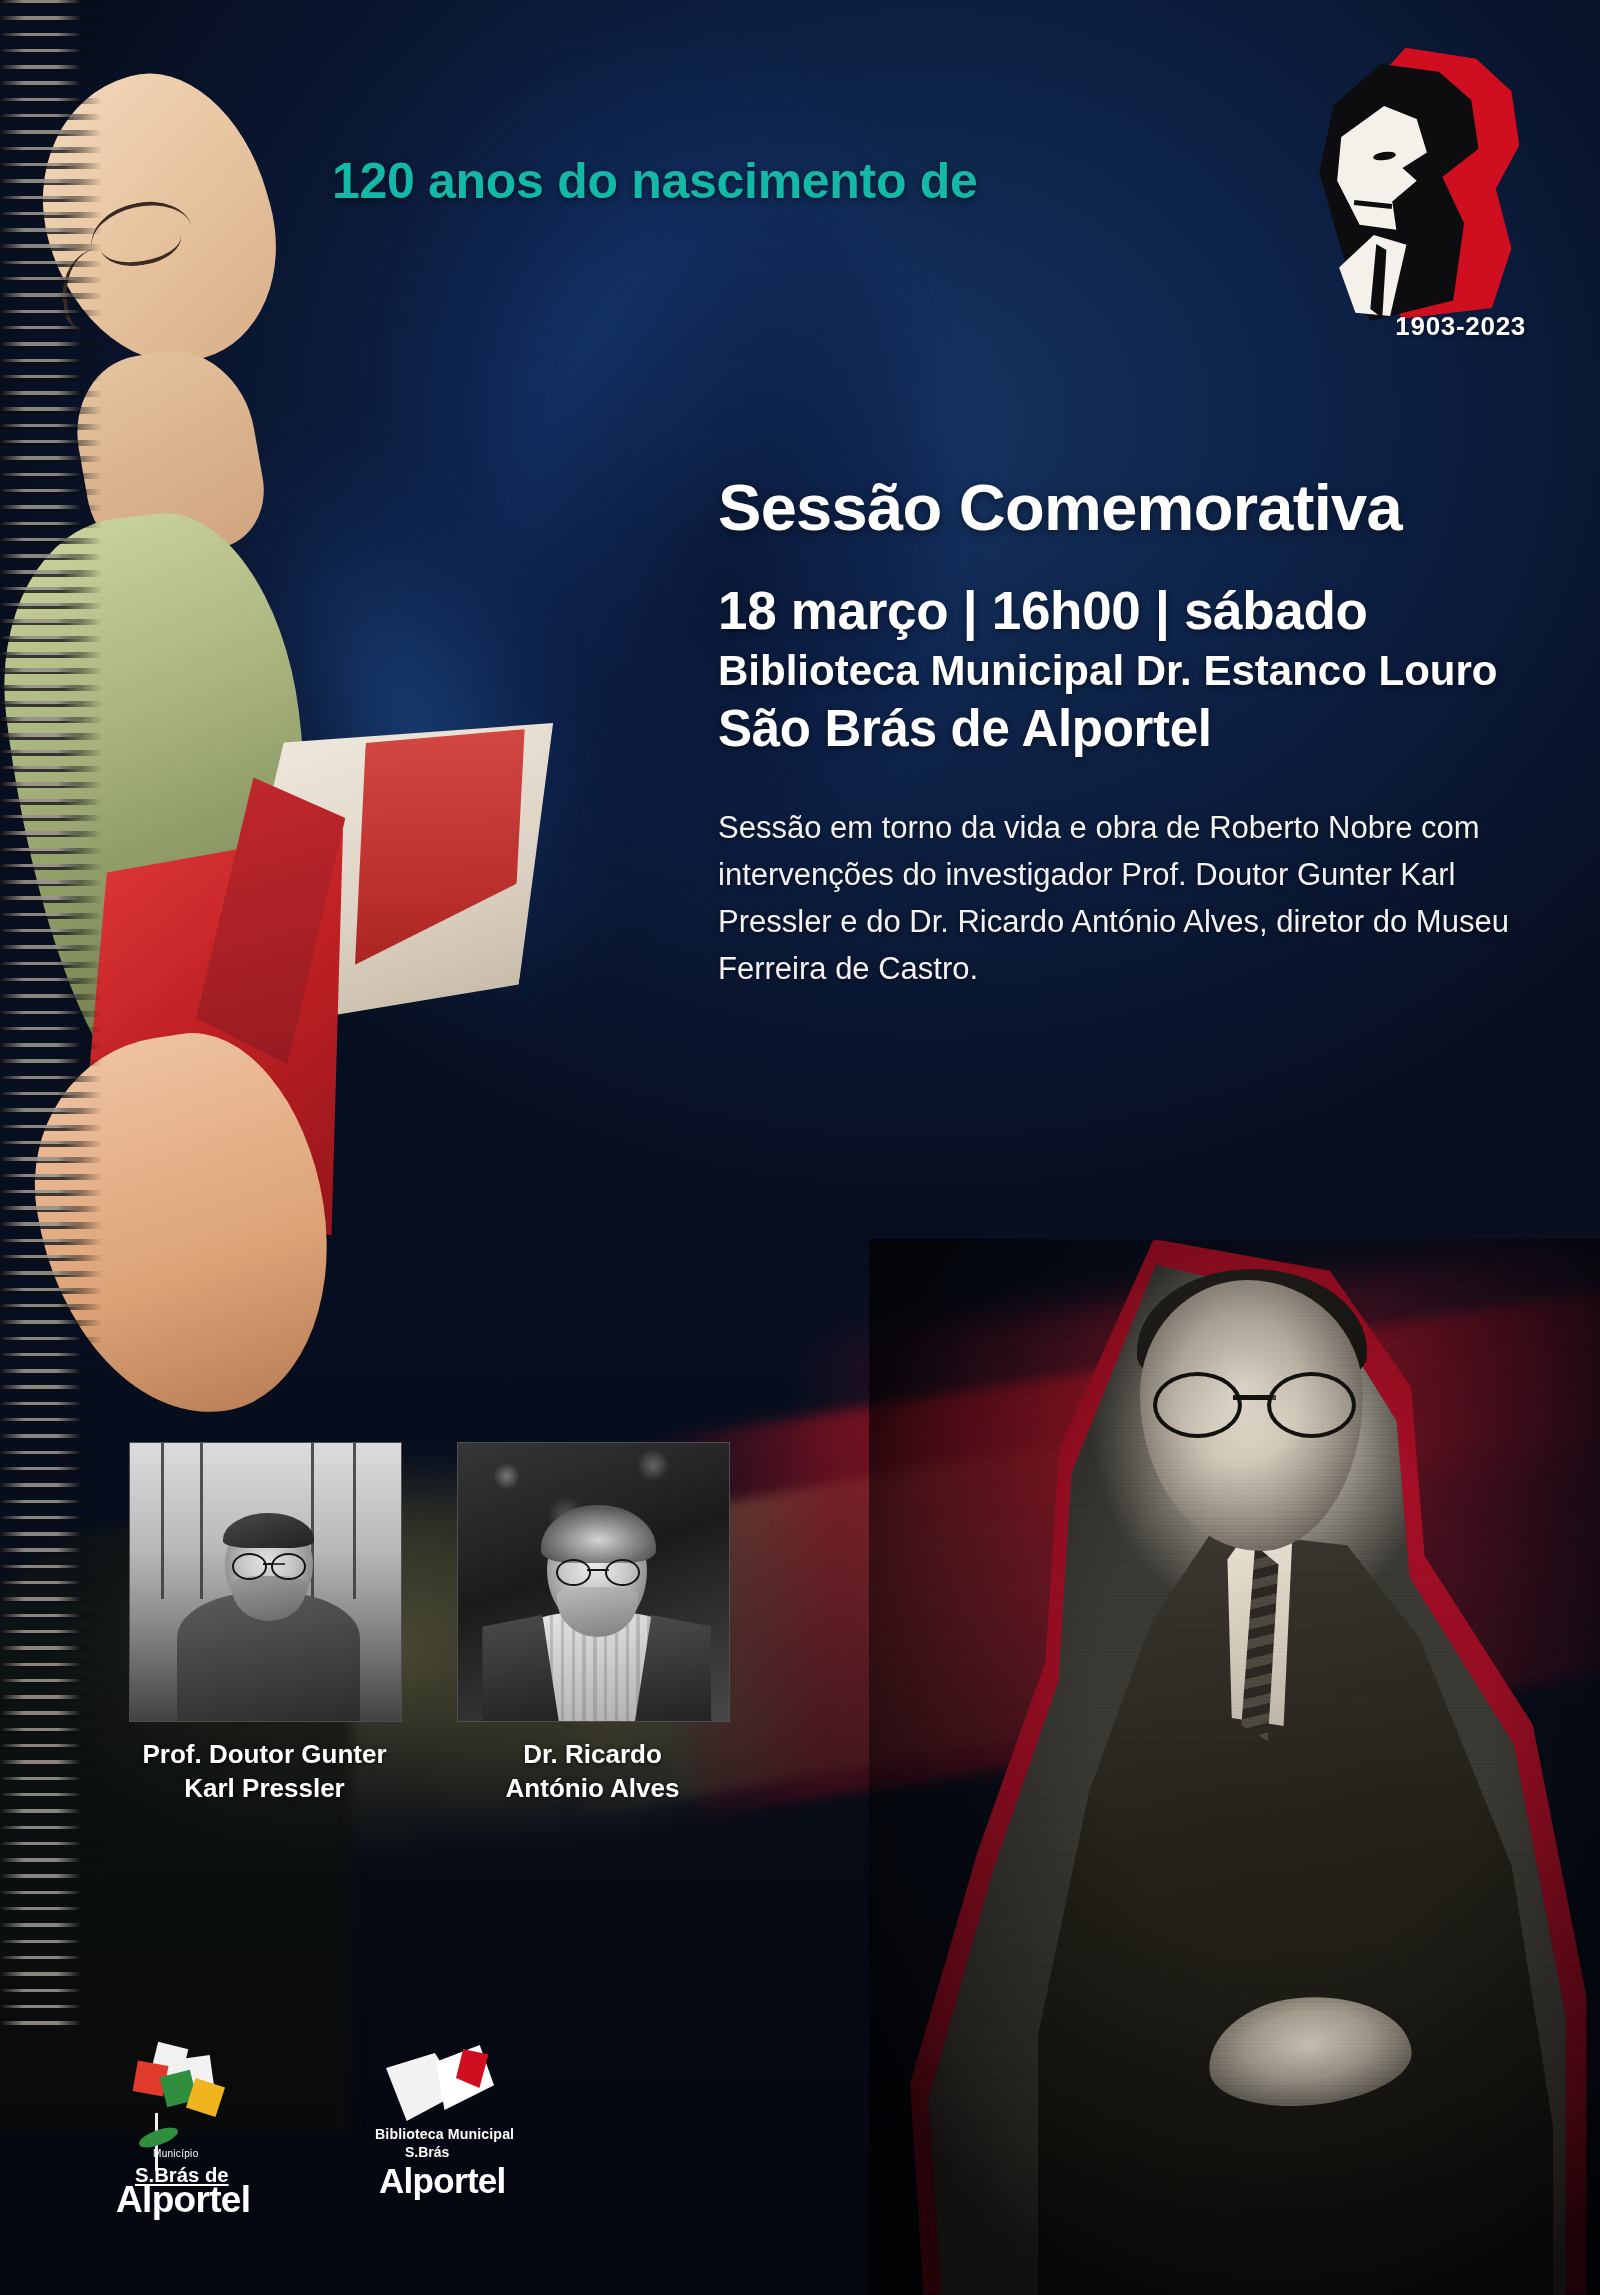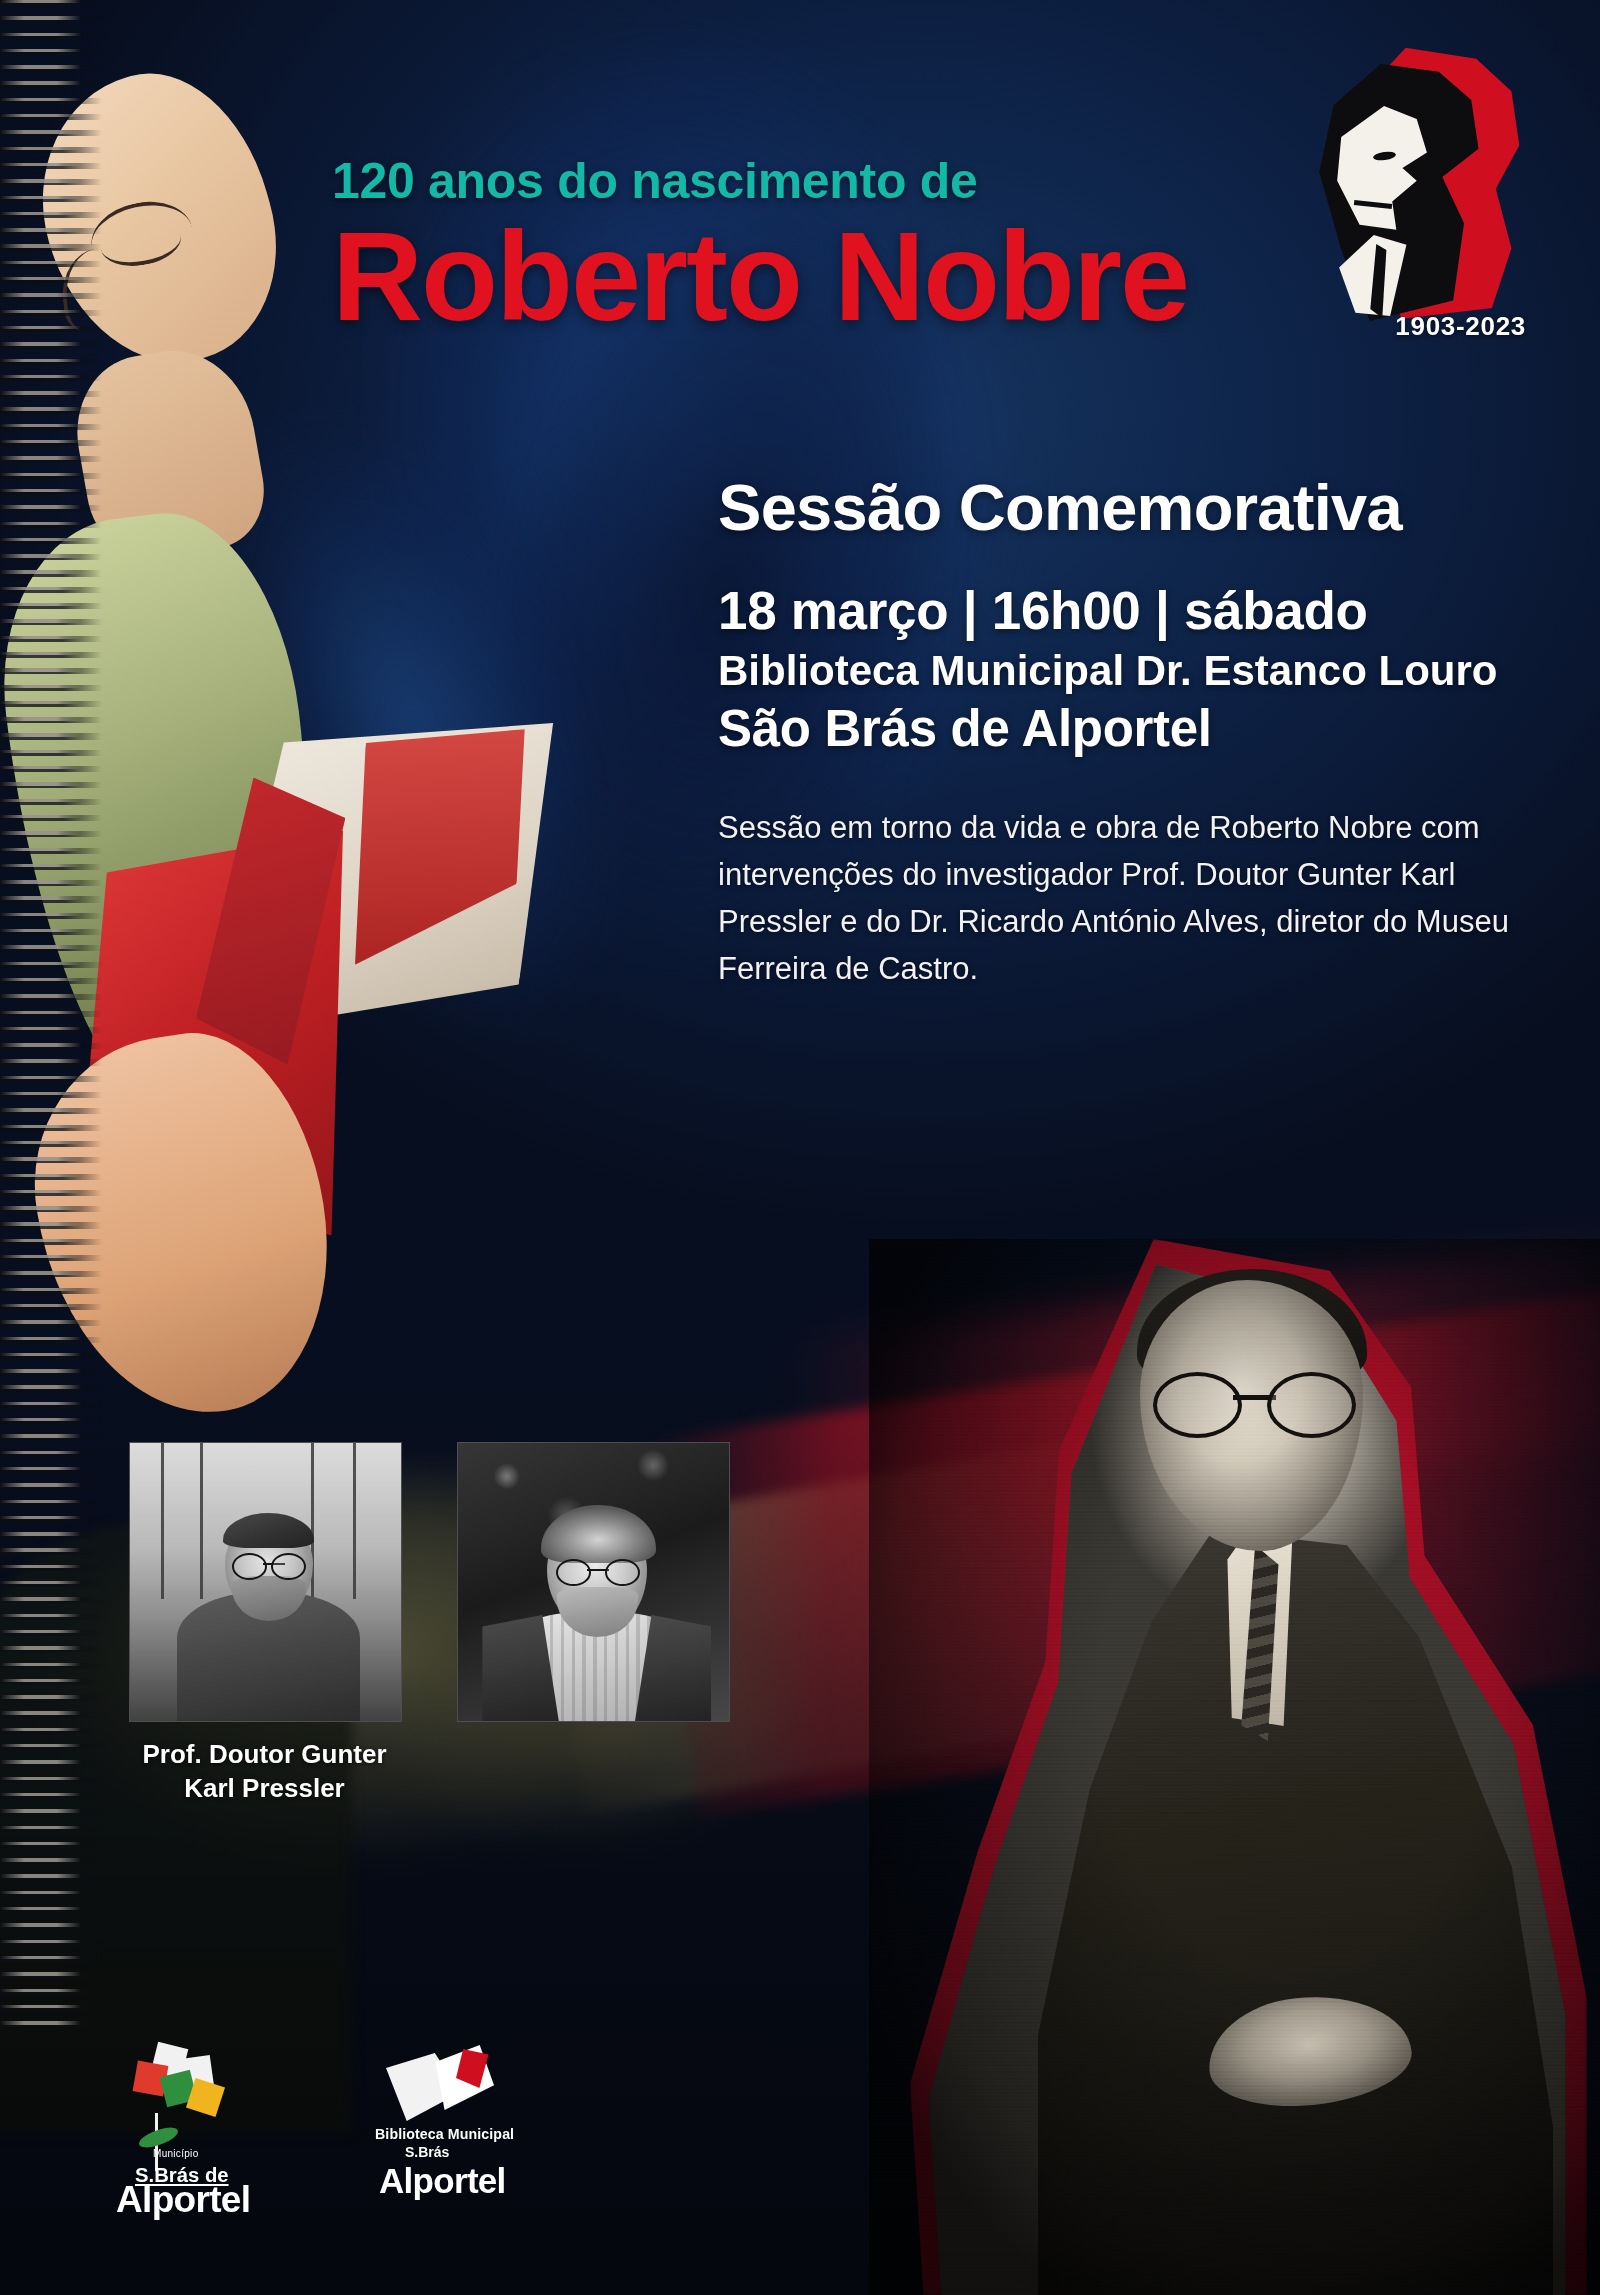--- a/index.html
+++ b/index.html
@@ -770,21 +770,20 @@
     <div class="cari-face"></div>
     <div class="cari-eye"></div>
     <div class="cari-mouth"></div>
     <div class="cari-collar"></div>
     <div class="cari-tie"></div>
     <div class="cari-years">1903-2023</div>
   </div>
 
   <div class="headline-wrap">
     <div class="eyebrow">120 anos do nascimento de</div>
-    <div class="title-main">Roberto Nobre</div>
   </div>
 
   <div class="info-block">
     <div class="session-title">Sessão Comemorativa</div>
     <div class="datetime">18 março | 16h00 | sábado</div>
     <div class="venue">Biblioteca Municipal Dr. Estanco Louro</div>
     <div class="city">São Brás de Alportel</div>
     <div class="description">Sessão em torno da vida e obra de Roberto Nobre com intervenções do investigador Prof. Doutor Gunter Karl Pressler e do Dr. Ricardo António Alves, diretor do Museu Ferreira de Castro.</div>
   </div>
 
@@ -840,20 +839,24 @@
         <div class="sp2-jacket-r"></div>
         <div class="sp2-head"></div>
         <div class="sp2-hair"></div>
         <div class="sp2-beard"></div>
         <div class="sp2-glass">
           <div class="thumb-lens l"></div>
           <div class="thumb-bridge"></div>
           <div class="thumb-lens r"></div>
         </div>
       </div>
+      <div class="speaker-caption">
+        <div>Dr. Ricardo</div>
+        <div>António Alves</div>
+      </div>
     </div>
 
   </div>
 
   <div class="logos">
 
     <div class="logo-municipio">
       <div class="mun-flower">
         <div class="petal p1"></div>
         <div class="petal p2"></div>

